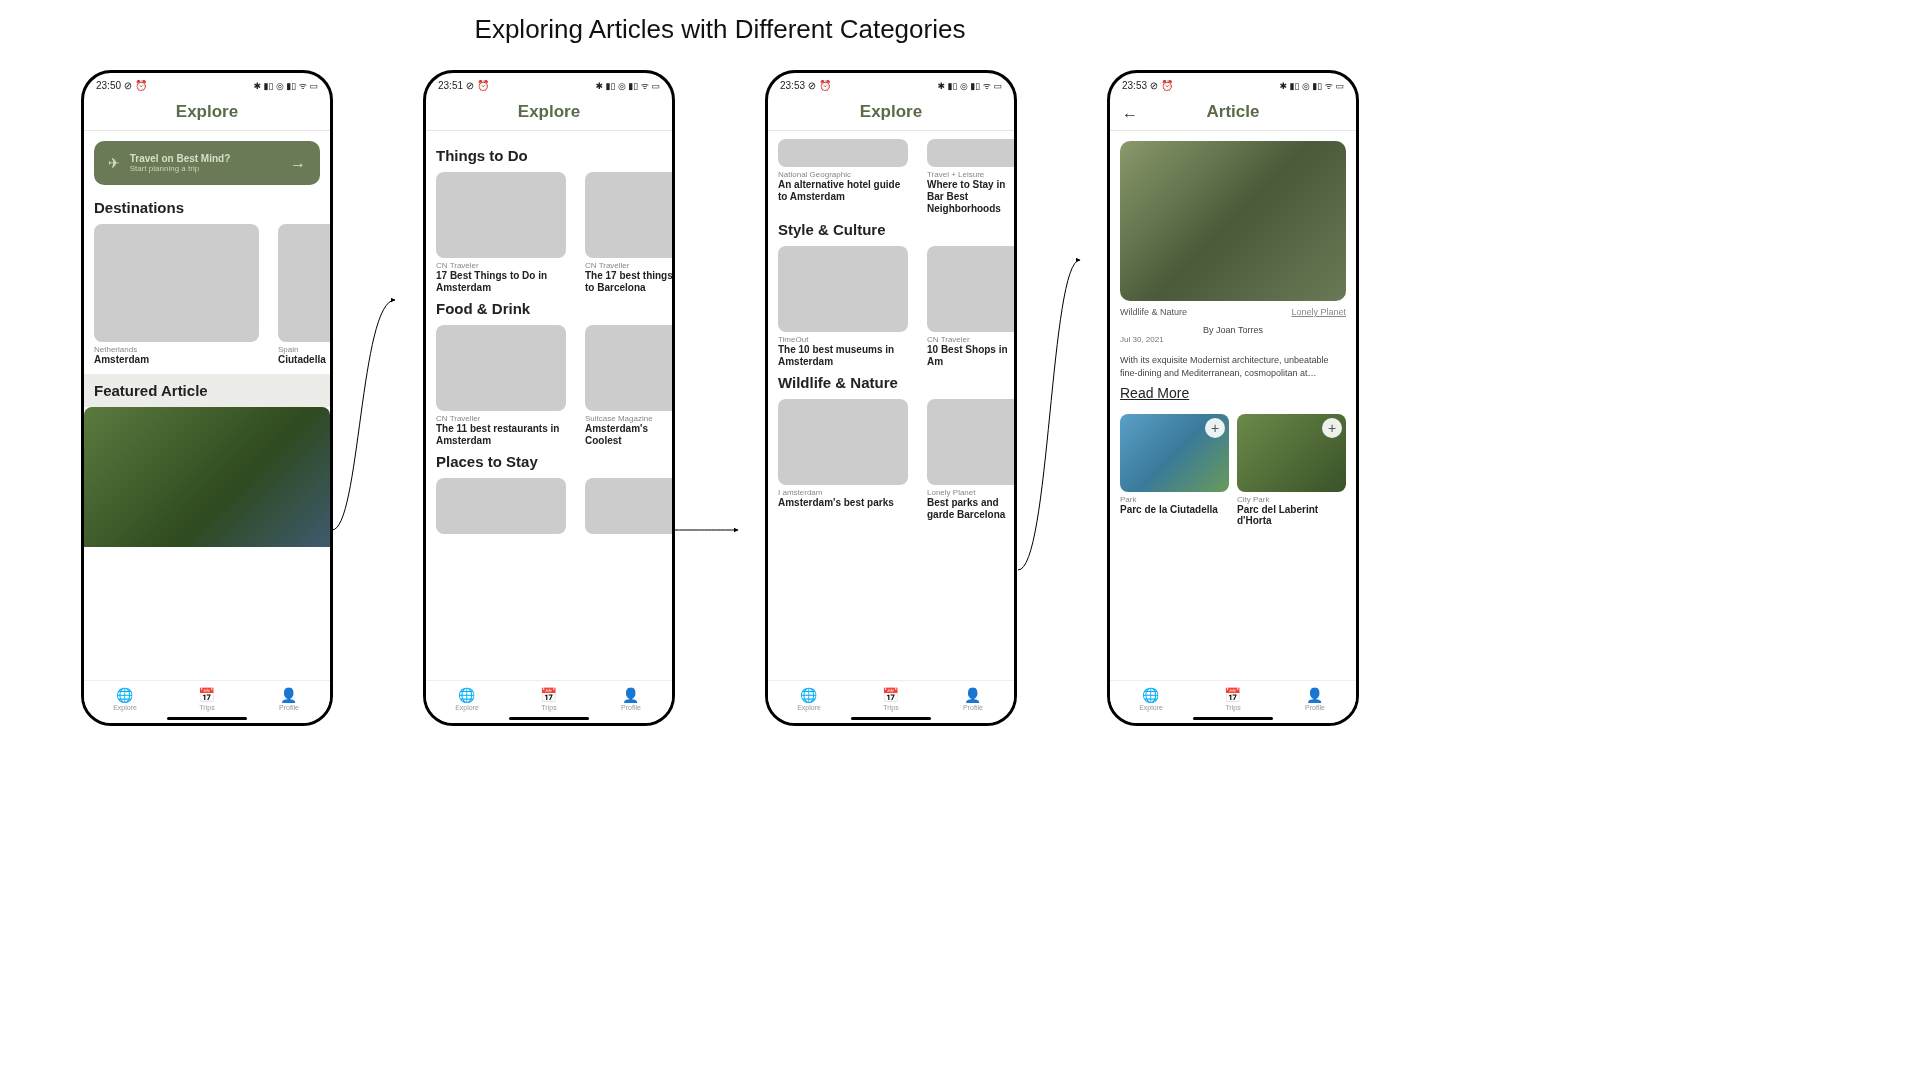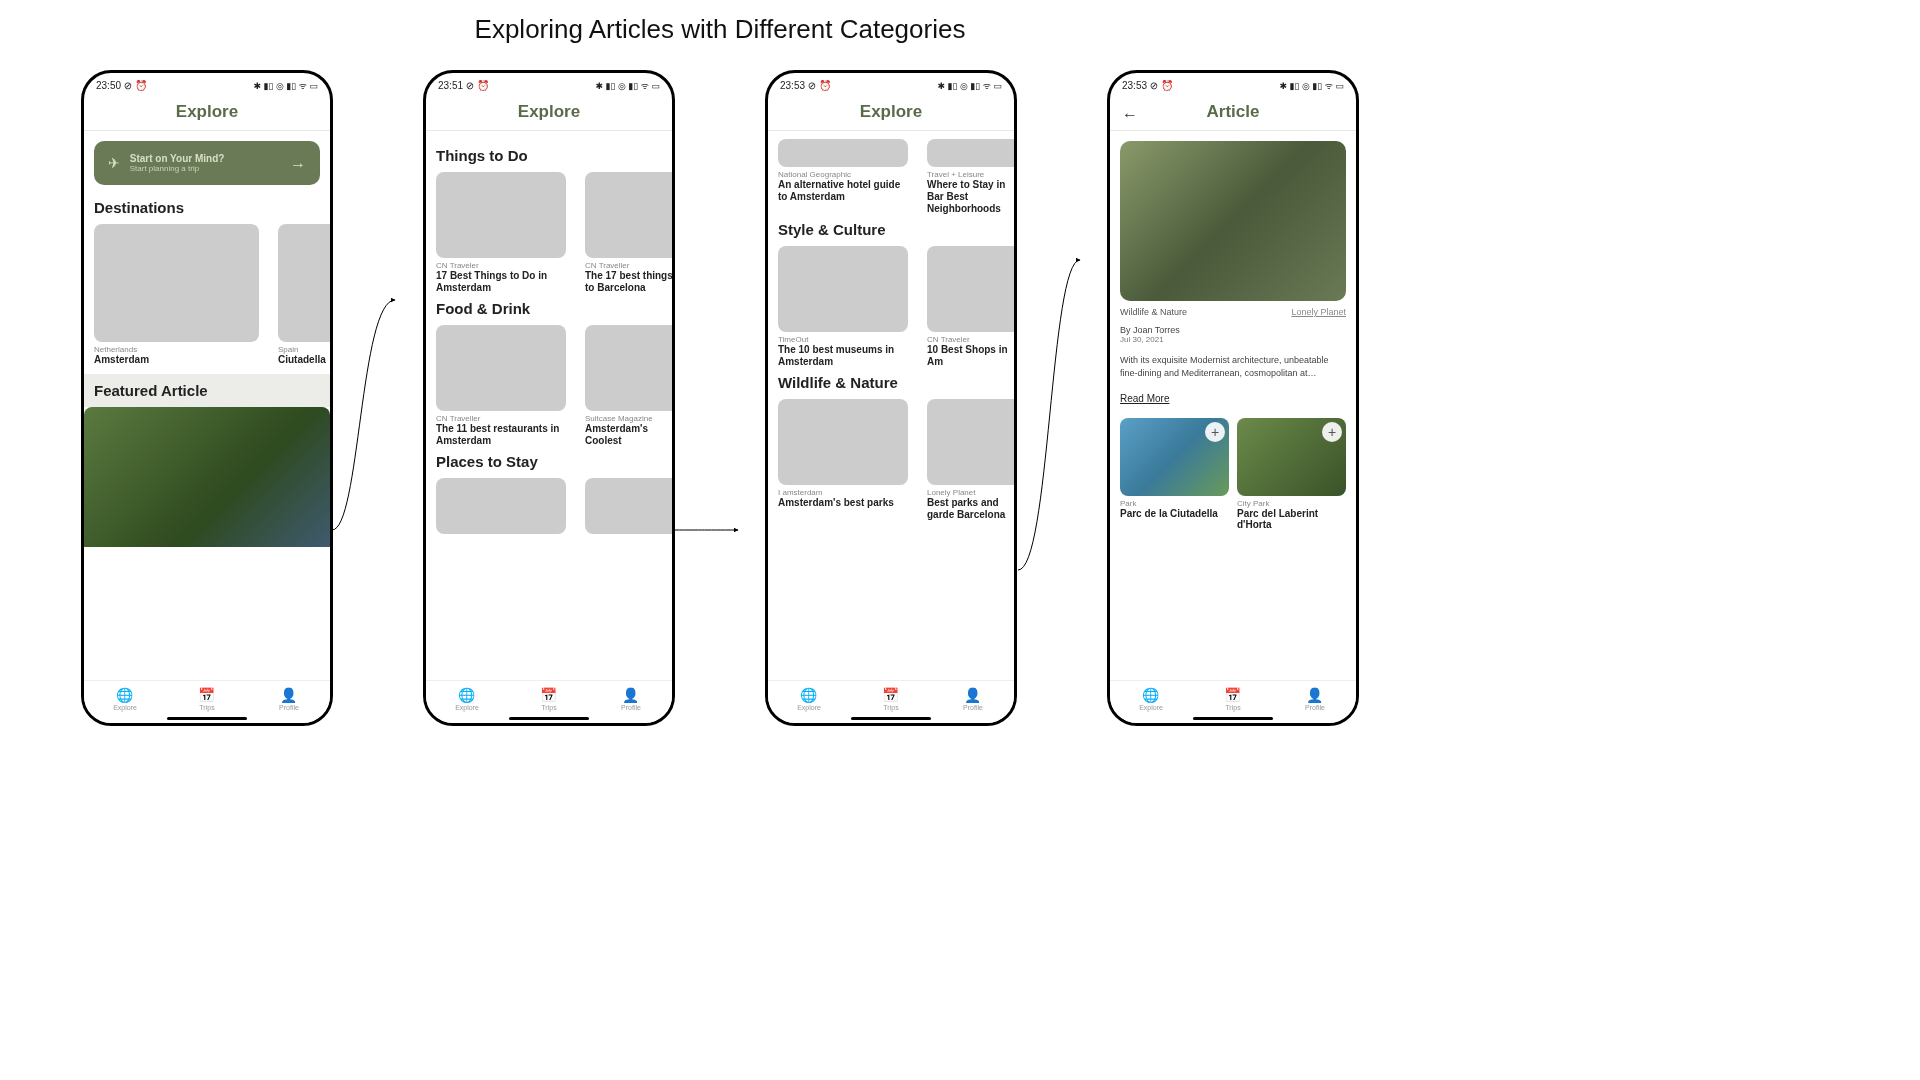--- a/index.html
+++ b/index.html
@@ -156,24 +156,24 @@
     background: #000;
     border-radius: 3px;
   }
   .nav { padding-bottom: 8px; }
 
   
   .art-hero { height: 160px; border-radius: 10px; }
   .art-cat { font-size: 9px; color: #555; margin-top: 6px; display: flex; justify-content: space-between; }
   .art-cat .link { color: #888; text-decoration: underline; }
   .art-title { font-size: 17px; font-weight: 600; color: #222; margin-top: 8px; line-height: 1.2; }
-  .art-by { font-size: 9px; color: #444; margin-top: 8px; }
+  .art-by { font-size: 9px; color: #444; margin-top: 8px; text-align: center; }
   .art-date { font-size: 8px; color: #777; }
   .art-body { font-size: 9px; color: #444; margin-top: 10px; line-height: 1.4; }
-  .read-more { font-size: 10px; text-decoration: underline; color: #222; margin-top: 14px; display: inline-block; }
+  .read-more { font-size: 14px; text-decoration: underline; color: #222; margin-top: 6px; display: inline-block; }
   .place-row { display: flex; gap: 8px; margin-top: 12px; }
   .place { width: 112px; position: relative; }
   .place .img { height: 78px; border-radius: 8px; }
   .place .plus {
     position: absolute;
     top: 4px; right: 4px;
     width: 20px; height: 20px;
     background: rgba(255,255,255,0.9);
     border-radius: 50%;
     display: flex; align-items: center; justify-content: center;
@@ -216,21 +216,21 @@
         <span class="right">✱ ▮▯ ◎ ▮▯ ᯤ ▭</span>
       </div>
       <div class="app-header">
         <div class="title">Explore</div>
       </div>
       <div class="content">
         <div class="scroll">
           <div class="promo">
             <span class="icon">✈</span>
             <div class="text">
-              <div class="line1">Start on Your Mind?</div>
+              <div class="line1">Travel on Best Mind?</div>
               <div class="line2">Start planning a trip</div>
             </div>
             <span class="arrow">→</span>
           </div>
           <div class="section-title">Destinations</div>
           <div class="hrow">
             <div class="card dest-card">
               <div class="img grad1"></div>
               <div class="src">Netherlands</div>
               <div class="title">Amsterdam</div>

